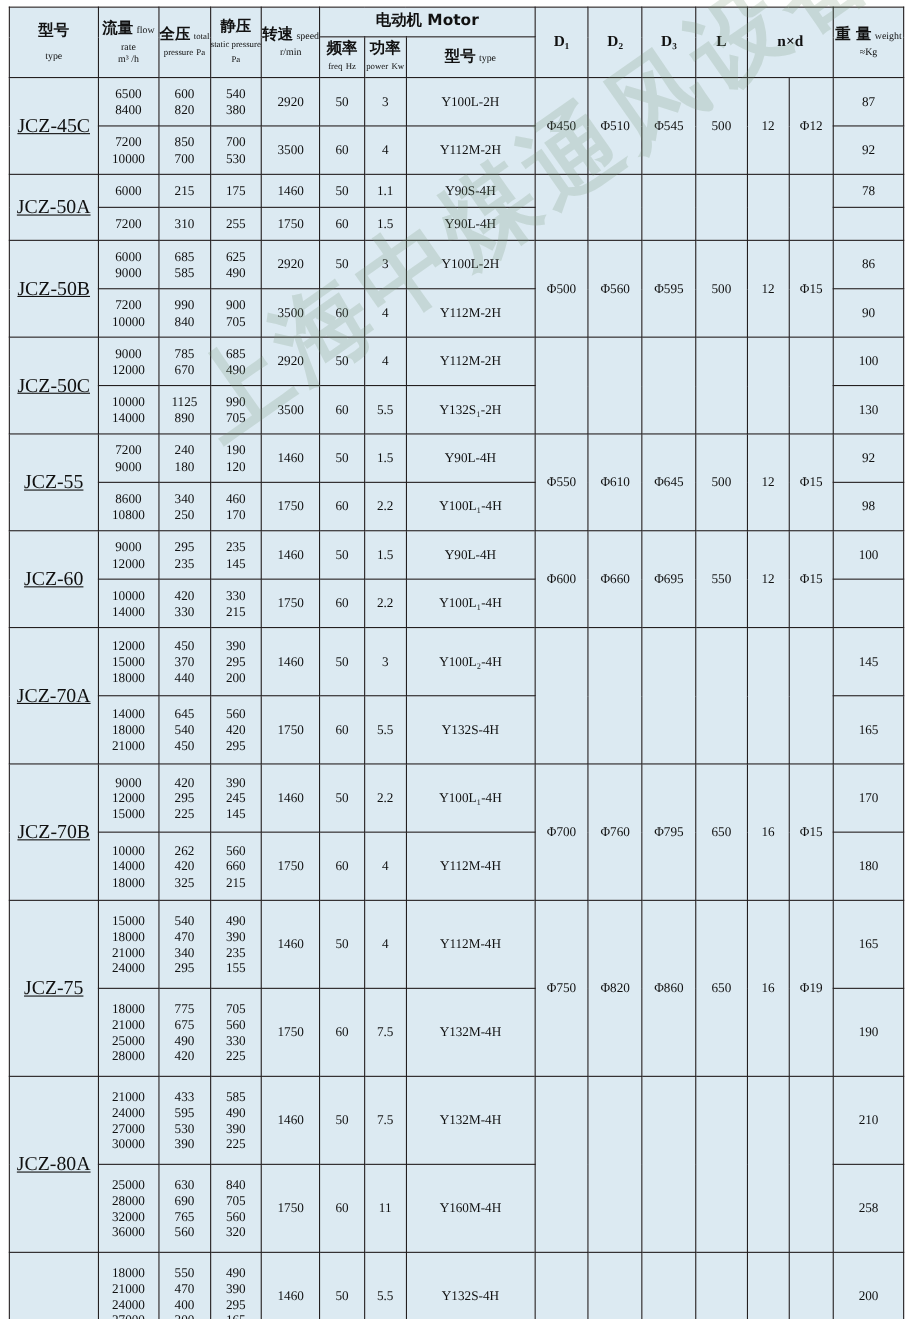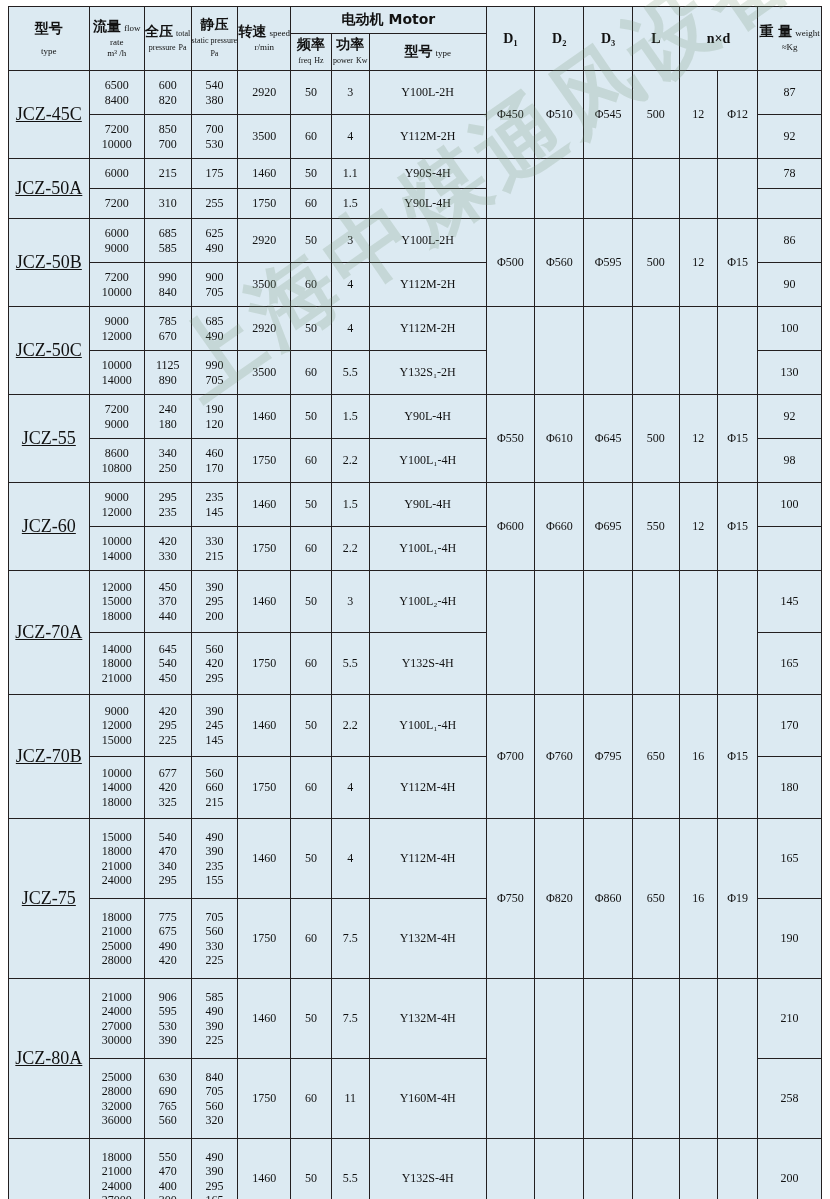--- a/index.html
+++ b/index.html
@@ -500,21 +500,21 @@
           <td class="" rowspan="2"><span>Φ15</span></td>
           <td class=""><span>170</span></td>
         </tr>
         <tr style="height: 62px;">
           <td class="flowcol">
             <span>10000</span>
             <span>14000</span>
             <span>18000</span>
           </td>
           <td class="tpcol">
-            <span>677</span>
+            <span>262</span>
             <span>420</span>
             <span>325</span>
           </td>
           <td class="spcol">
             <span>560</span>
             <span>660</span>
             <span>215</span>
           </td>
           <td class=""><span>1750</span></td>
           <td class=""><span>60</span></td>
@@ -581,21 +581,21 @@
         </tr>
         <tr style="height: 80px;">
           <td rowspan="2"><span class="model">JCZ-80A</span></td>
           <td class="flowcol">
             <span>21000</span>
             <span>24000</span>
             <span>27000</span>
             <span>30000</span>
           </td>
           <td class="tpcol">
-            <span>906</span>
+            <span>433</span>
             <span>595</span>
             <span>530</span>
             <span>390</span>
           </td>
           <td class="spcol">
             <span>585</span>
             <span>490</span>
             <span>390</span>
             <span>225</span>
           </td>

